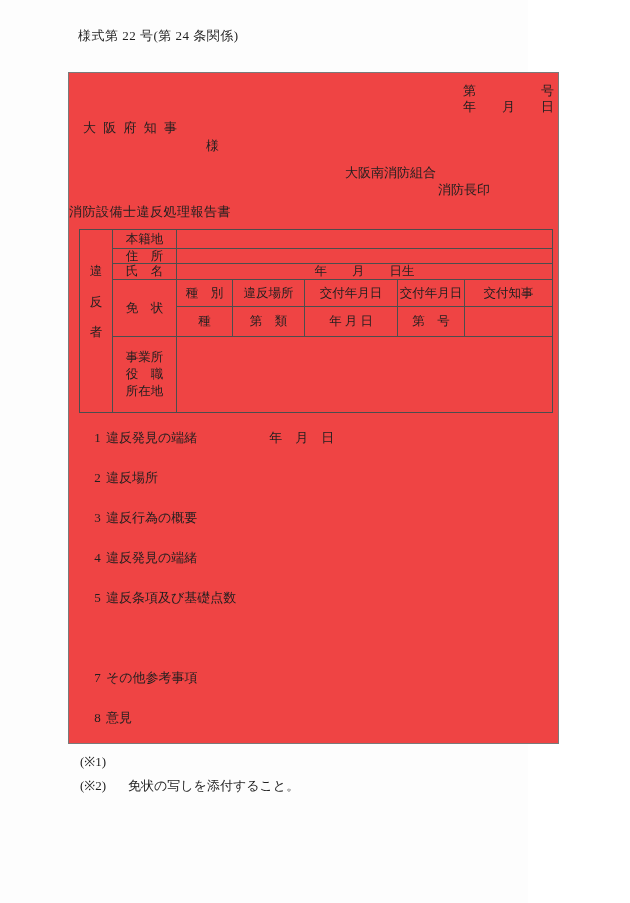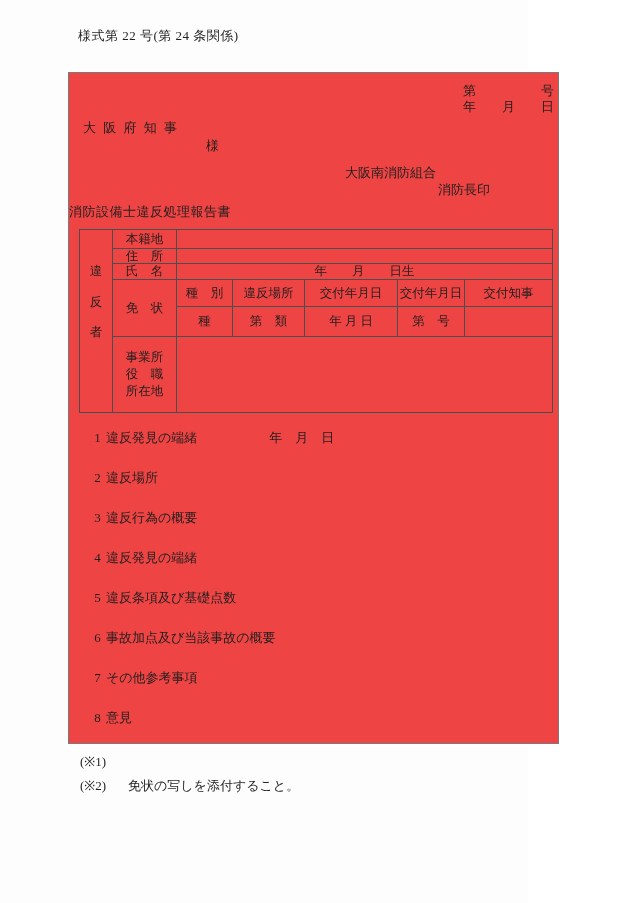--- a/index.html
+++ b/index.html
@@ -141,23 +141,20 @@
     </div>
     <div class="item" style="top:438px">
       <span class="no">3</span><span class="lbl-t">違反行為の概要</span>
     </div>
     <div class="item" style="top:478px">
       <span class="no">4</span><span class="lbl-t">違反発見の端緒</span>
     </div>
     <div class="item" style="top:518px">
       <span class="no">5</span><span class="lbl-t">違反条項及び基礎点数</span>
     </div>
-    <div class="item" style="top:558px">
-      <span class="no">6</span><span class="lbl-t">事故加点及び当該事故の概要</span>
-    </div>
     <div class="item" style="top:598px">
       <span class="no">7</span><span class="lbl-t">その他参考事項</span>
     </div>
     <div class="item" style="top:638px">
       <span class="no">8</span><span class="lbl-t">意見</span>
     </div>
 
   </div>
 
   <div class="note" style="top:755px">

